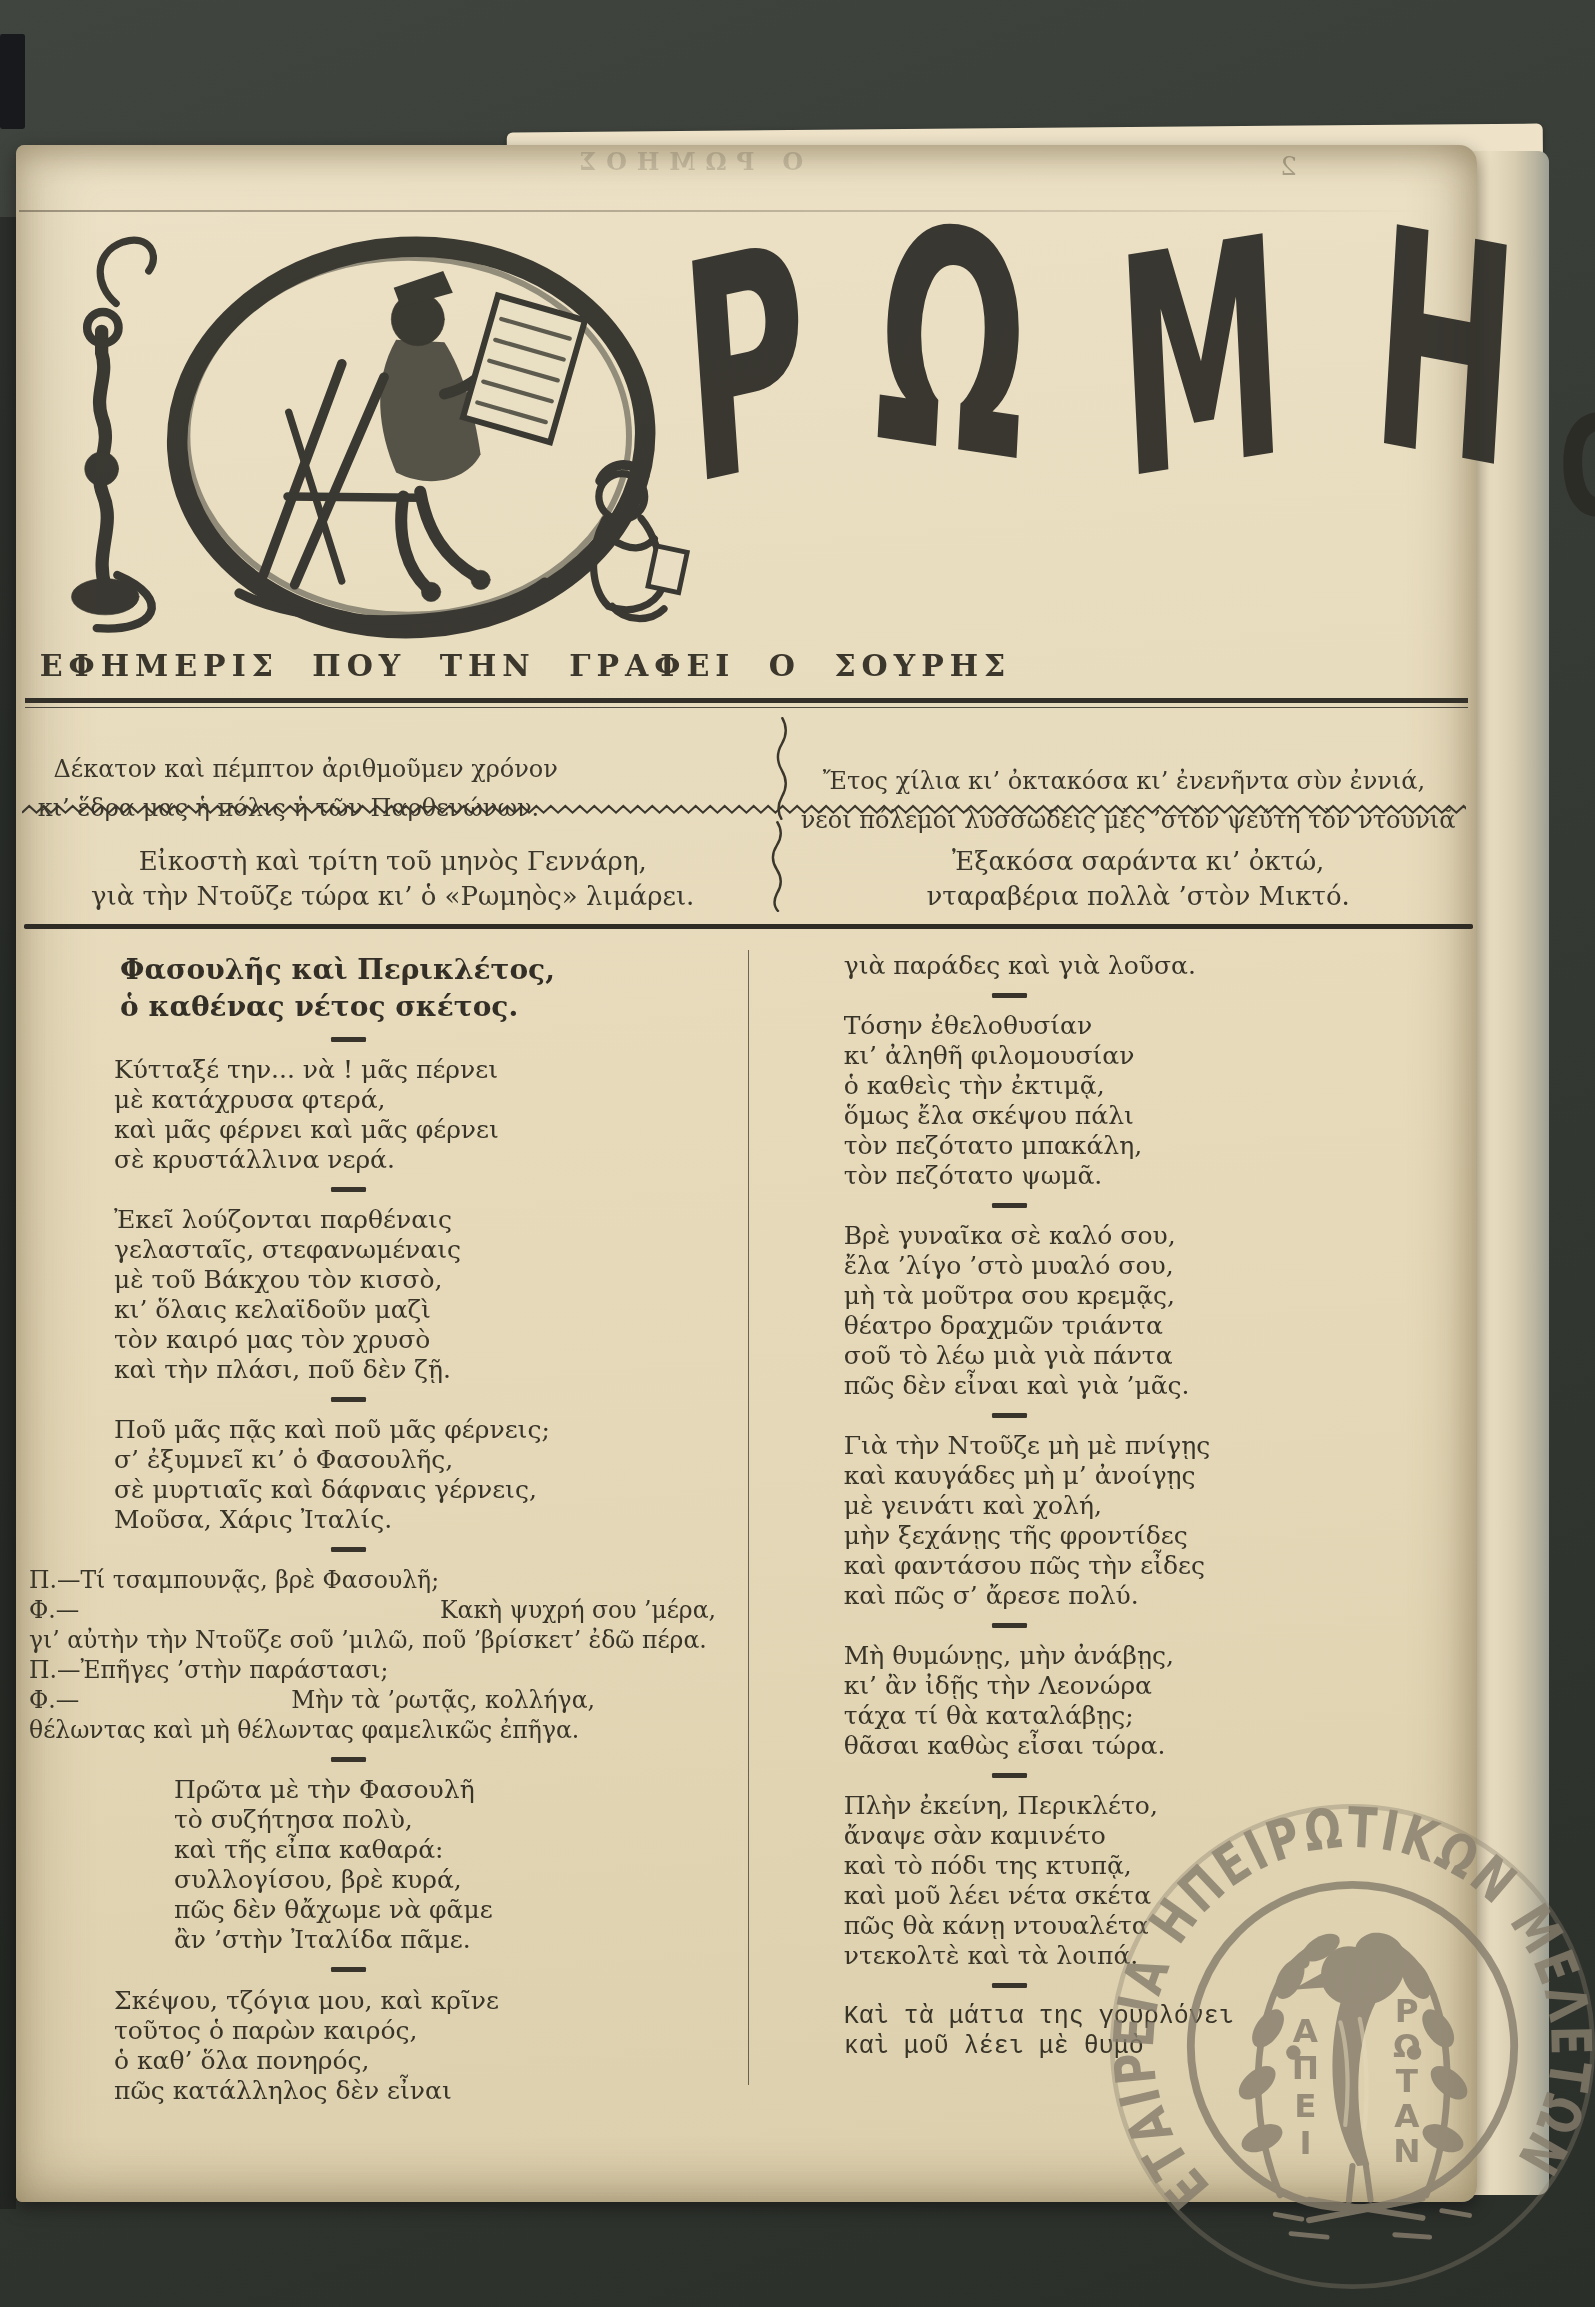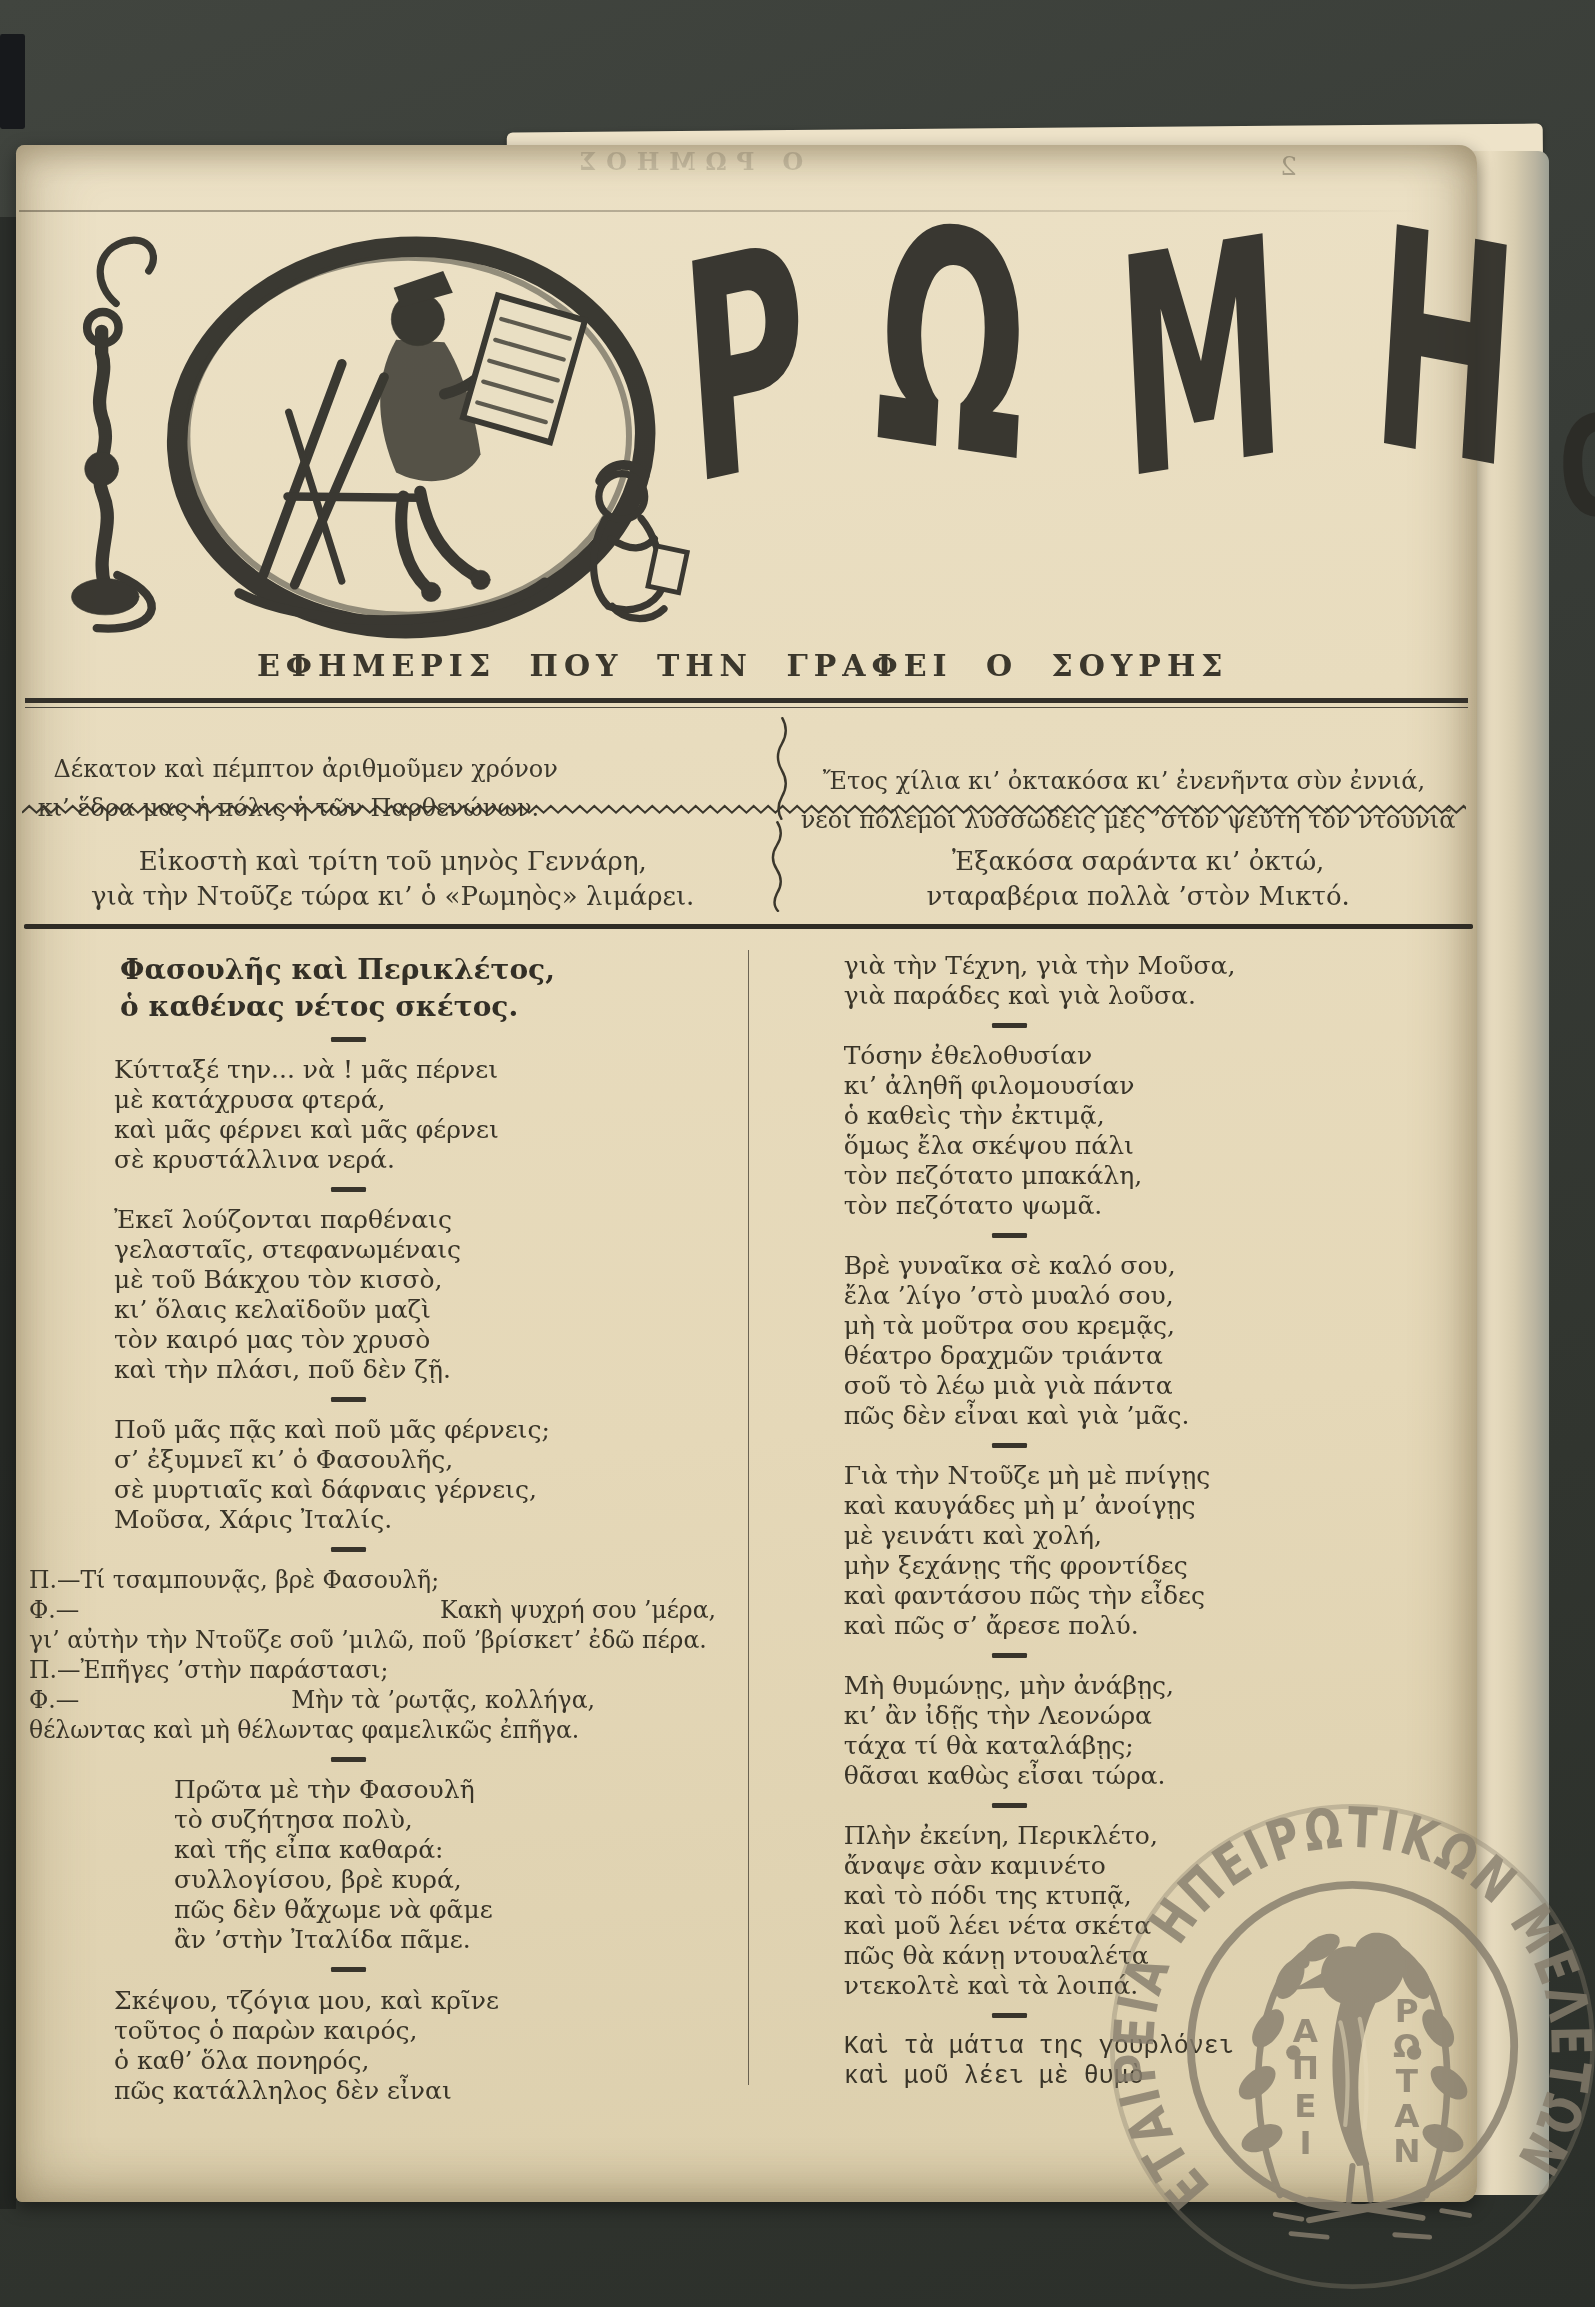--- a/index.html
+++ b/index.html
@@ -34,21 +34,21 @@
   .mast-art{position:absolute;left:0;top:0;}
   .mast-letters{position:absolute;left:607px;top:-8.5px;display:flex;align-items:flex-start;}
   .mast-letters span{display:block;font-family:"DejaVu Sans",sans-serif;font-weight:bold;
     font-size:302px;line-height:.92;color:#2c2b26;transform:scaleX(.56);margin-left:-31px;opacity:.93;}
   .mast-letters span:nth-child(1){transform:scaleX(.56) rotate(-7deg) translateY(22px);}
   .mast-letters span:nth-child(2){transform:scaleX(.58) rotate(5deg);}
   .mast-letters span:nth-child(3){transform:scaleX(.55) rotate(-5deg) translateY(15.7px);}
   .mast-letters span:nth-child(4){transform:scaleX(.56) rotate(6deg) translateY(6px);}
   .mast-letters span:nth-child(5){font-size:139px;margin-top:199px;transform:scaleX(.7) rotate(-4deg);}
   .mast-letters span:nth-child(6){font-size:326px;transform:scaleX(.56) rotate(10deg) translateY(-14.5px);}
-  .subtitle{position:absolute;left:24px;top:503px;width:1406px;text-align:center;
+  .subtitle{position:absolute;left:24px;top:503px;width:1406px;text-align:left;
     font-size:30px;font-weight:bold;letter-spacing:6px;word-spacing:17px;color:#3b372c;}
   .double-rule{position:absolute;left:9.7px;top:553px;width:1443px;border-top:5.4px solid #33302a;}
   .double-rule div{margin-top:3.6px;height:1.8px;background:#33302a;opacity:.85;}
   .motto{position:absolute;top:577px;font-size:24px;line-height:39px;color:#3b372c;}
   .motto-left{left:22px;width:748px;margin-top:28px;}
   .motto-left .m1{padding-left:15.7px;}
   .motto-right{left:785px;width:670px;}
   .motto-right .m1{padding-left:22px;margin-top:40px;}
   .vsquig{position:absolute;}
   .wavy{position:absolute;left:6px;top:658px;}
@@ -238,21 +238,20 @@
             <div class="line"><span class="vtext">τοῦτος ὁ παρὼν καιρός,</span></div>
             <div class="line"><span class="vtext">ὁ καθ’ ὅλα πονηρός,</span></div>
             <div class="line"><span class="vtext">πῶς κατάλληλος δὲν εἶναι</span></div>
           </div>
         </div>
     </div>
 
     <div class="col col-right">
       <div class="blocks">
           <div class="stanza" style="padding-left: 45px;">
-            <div class="line"><span class="vtext">γιὰ τὴν Τέχνη, γιὰ τὴν Μοῦσα,</span></div>
             <div class="line"><span class="vtext">γιὰ παράδες καὶ γιὰ λοῦσα.</span></div>
           </div>
           <div class="stanza-divider"></div>
           <div class="stanza" style="padding-left: 45px;">
             <div class="line"><span class="vtext">Τόσην ἐθελοθυσίαν</span></div>
             <div class="line"><span class="vtext">κι’ ἀληθῆ φιλομουσίαν</span></div>
             <div class="line"><span class="vtext">ὁ καθεὶς τὴν ἐκτιμᾷ,</span></div>
             <div class="line"><span class="vtext">ὅμως ἔλα σκέψου πάλι</span></div>
             <div class="line"><span class="vtext">τὸν πεζότατο μπακάλη,</span></div>
             <div class="line"><span class="vtext">τὸν πεζότατο ψωμᾶ.</span></div>

